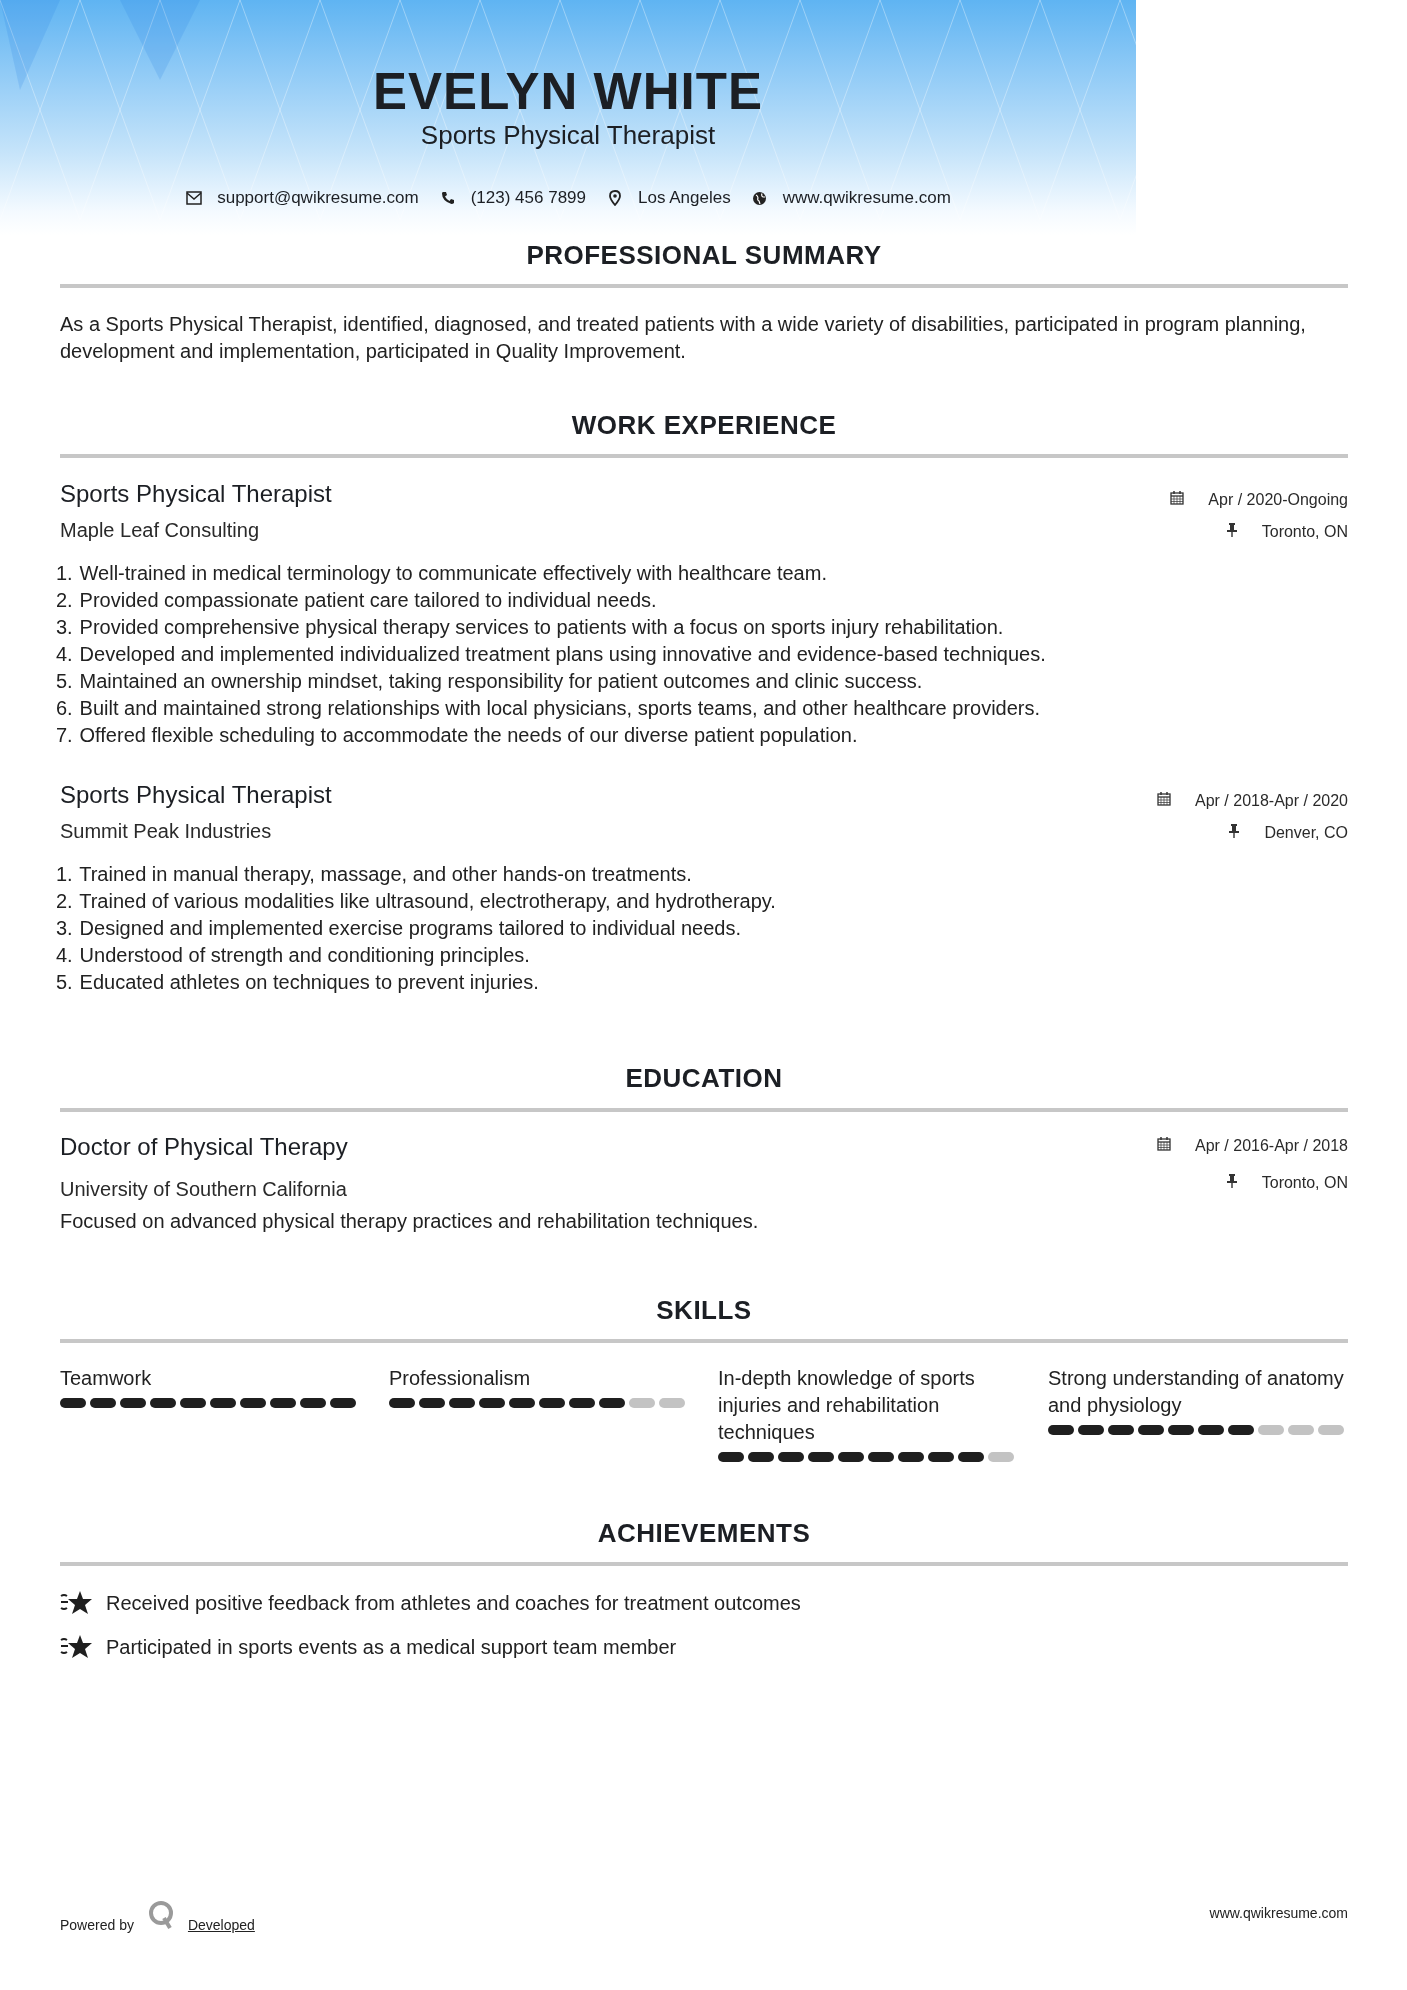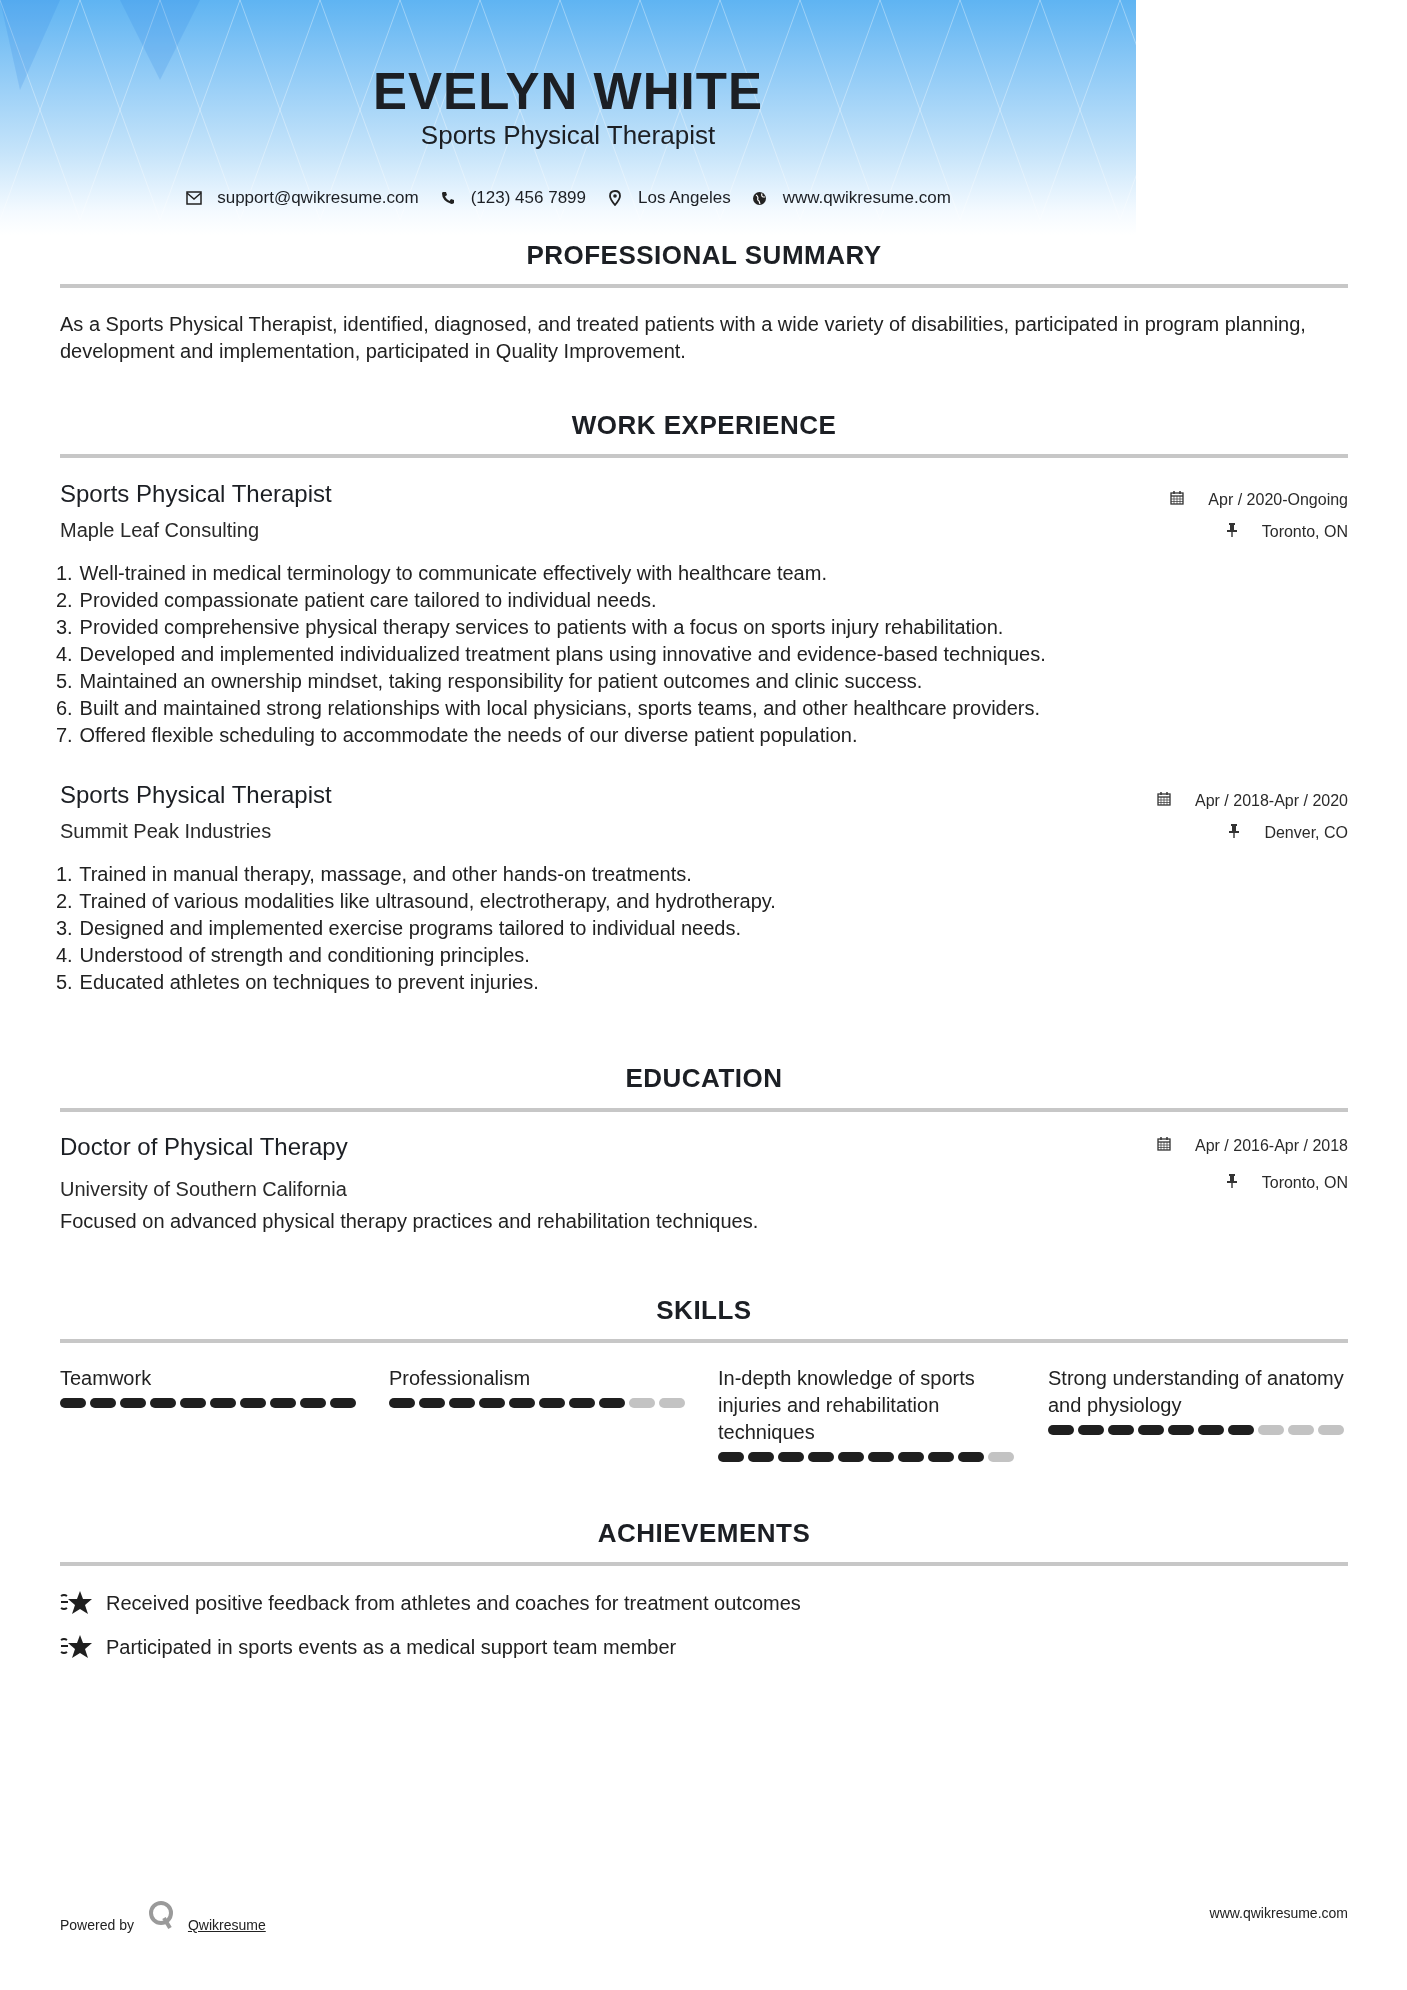--- a/index.html
+++ b/index.html
@@ -316,15 +316,15 @@
 </div>
 
 <div class="footer-left">
   <span>Powered by</span>
   <span class="logo">
     <svg width="28" height="30" viewBox="0 0 28 30">
         <circle cx="13" cy="13" r="10" fill="none" stroke="#9a9a9a" stroke-width="4"></circle>
         <line x1="16" y1="18" x2="22" y2="28" stroke="#9a9a9a" stroke-width="4"></line>
       </svg>
   </span>
-  <a>Qwikresume</a>
+  <a>Developed</a>
 </div>
 <div class="footer-right">www.qwikresume.com</div>
 
 </body></html>

